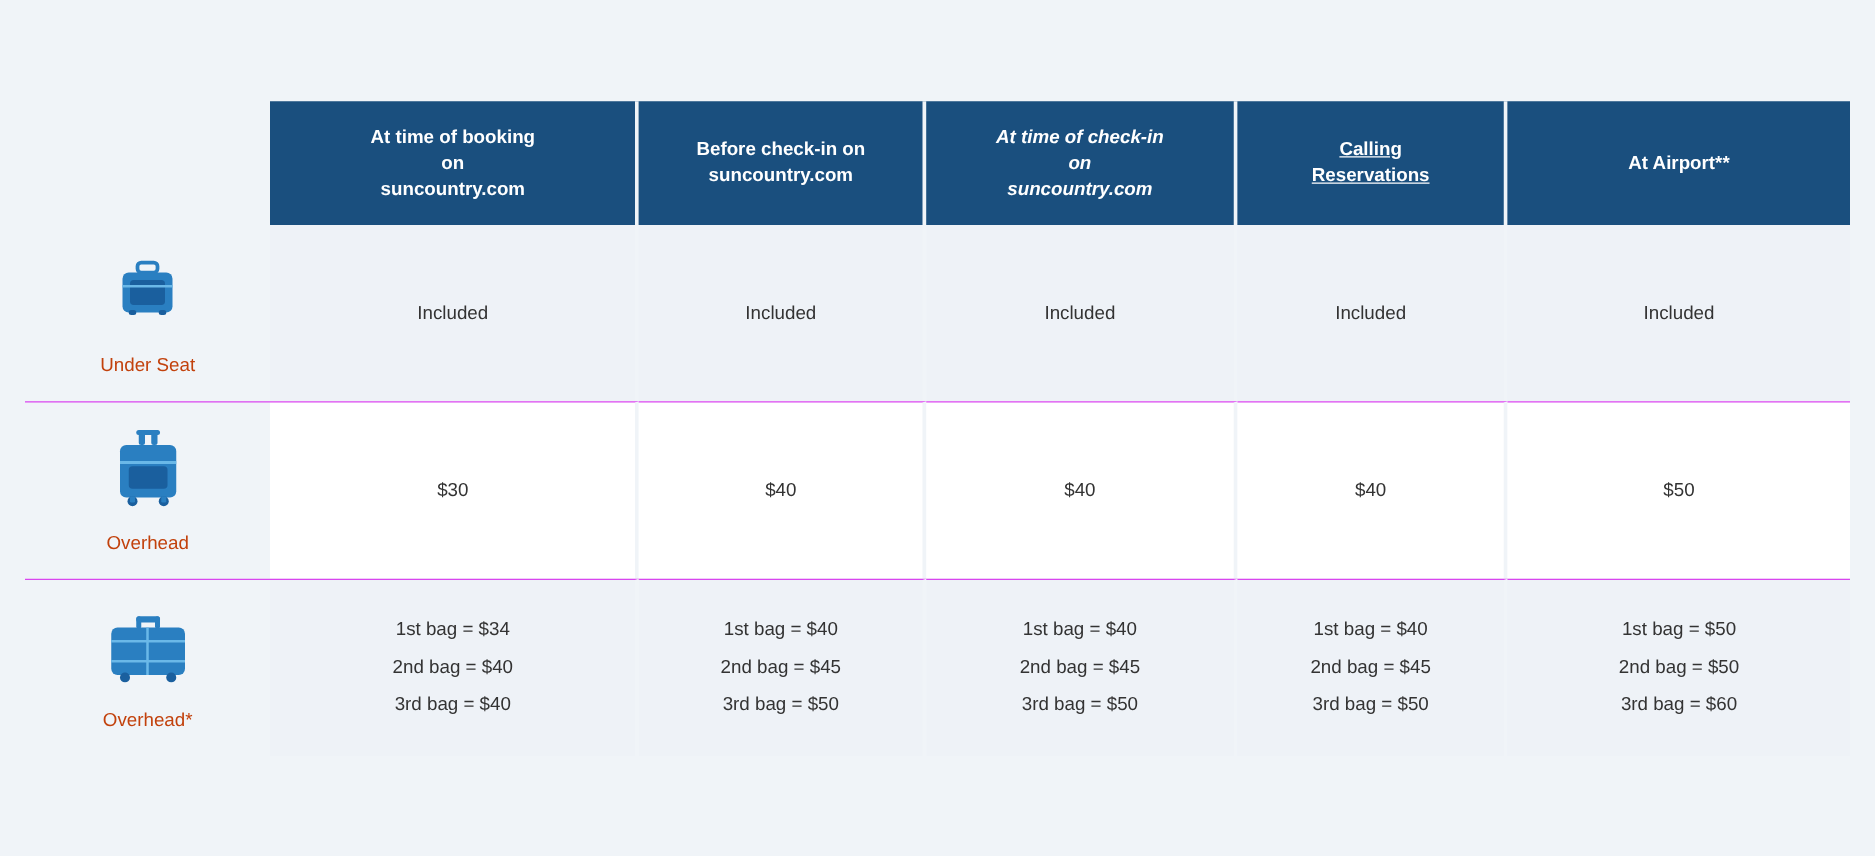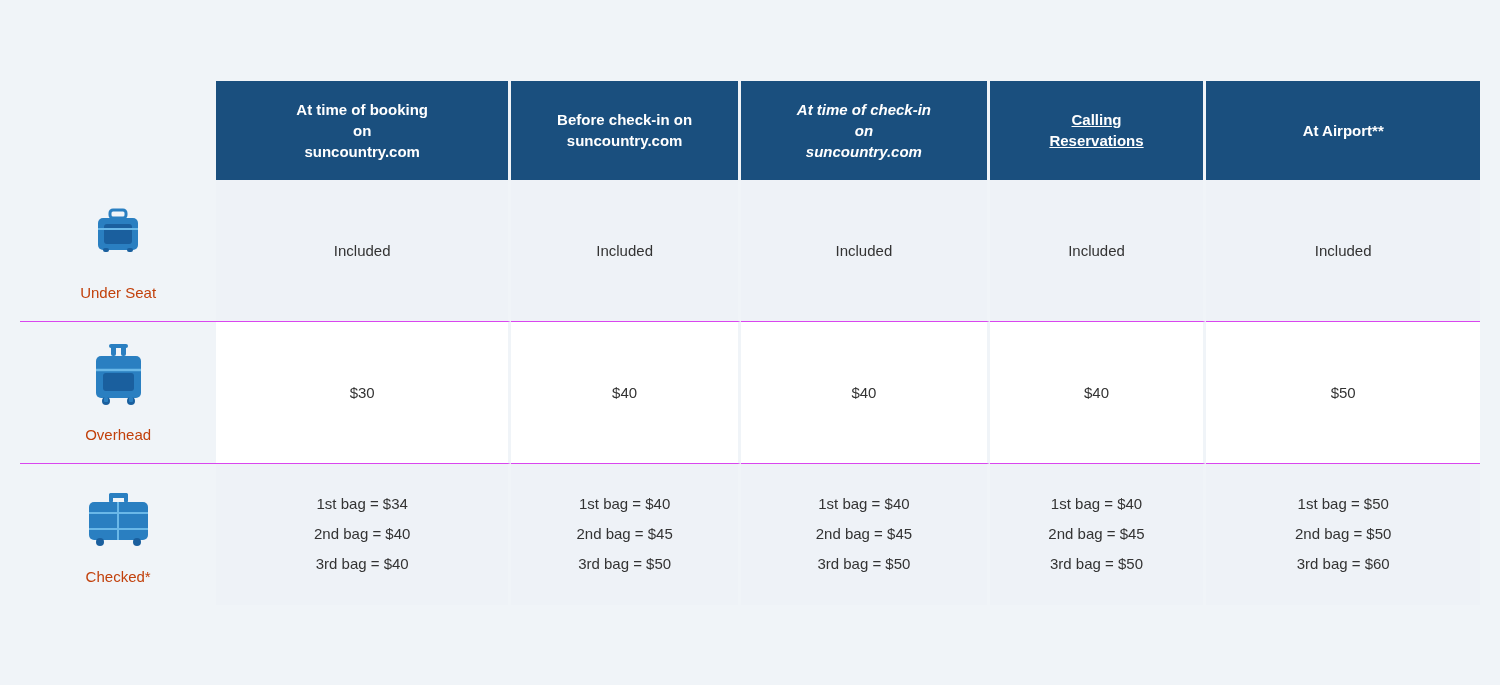--- a/index.html
+++ b/index.html
@@ -198,21 +198,21 @@
                 <line x1="32" y1="11" x2="32" y2="49" stroke="#6ab8e8" stroke-width="2"></line>
 
                 <line x1="3" y1="22" x2="62" y2="22" stroke="#6ab8e8" stroke-width="2"></line>
 
                 <line x1="3" y1="38" x2="62" y2="38" stroke="#6ab8e8" stroke-width="2"></line>
 
                 <circle cx="14" cy="51" r="4" fill="#1a5f9e"></circle>
                 <circle cx="51" cy="51" r="4" fill="#1a5f9e"></circle>
               </svg>
             </div>
-            <span class="row-label-text">Checked*</span>
+            <span class="row-label-text">Overhead*</span>
           </div>
         </td>
         <td class="cell-multi-line">
           1st bag = $34<br>2nd bag = $40<br>3rd bag = $40
         </td>
         <td class="cell-multi-line">
           1st bag = $40<br>2nd bag = $45<br>3rd bag = $50
         </td>
         <td class="cell-multi-line">
           1st bag = $40<br>2nd bag = $45<br>3rd bag = $50

